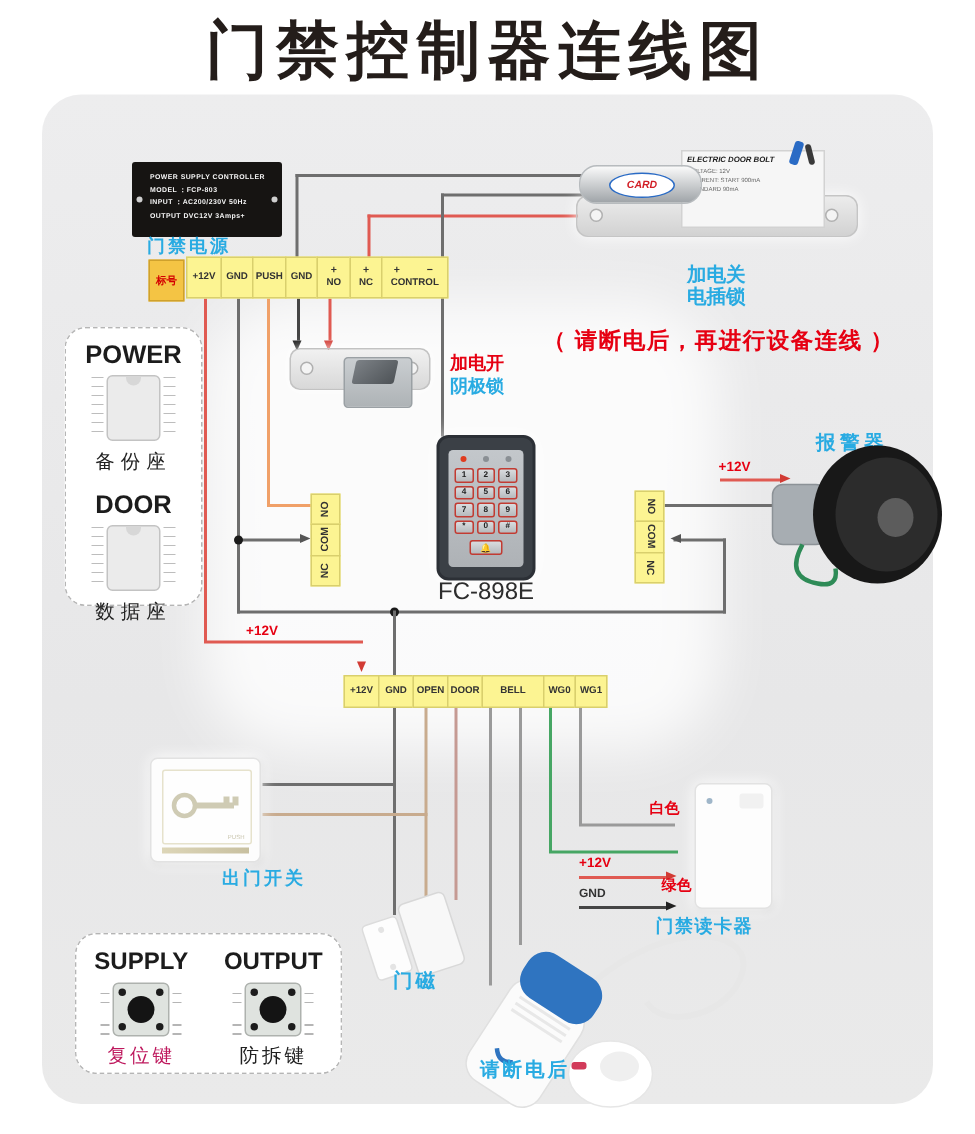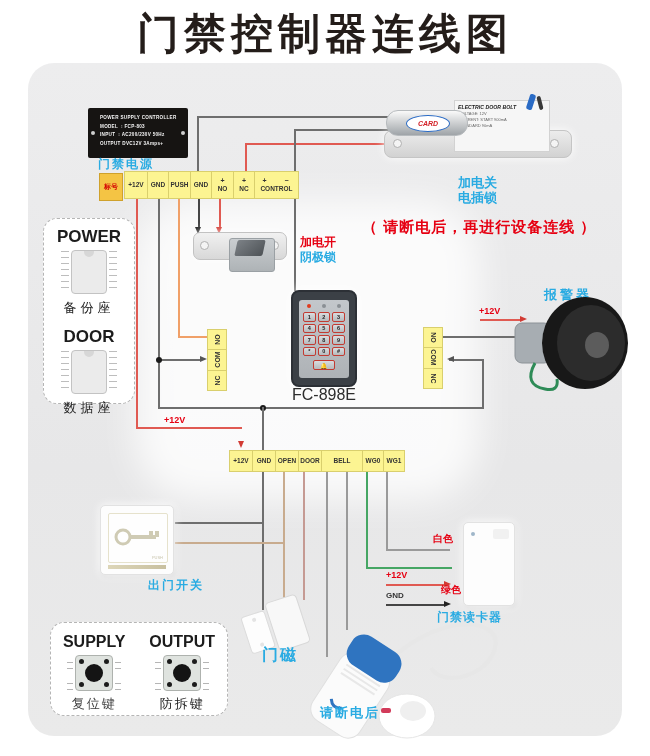--- a/index.html
+++ b/index.html
@@ -349,21 +349,21 @@
         <span class="sidepins"></span>
         <span class="tact">
           <span class="c" style="left:3px;top:3px;"></span>
           <span class="c" style="right:3px;top:3px;"></span>
           <span class="c" style="left:3px;bottom:3px;"></span>
           <span class="c" style="right:3px;bottom:3px;"></span>
           <span class="mid"></span>
         </span>
         <span class="sidepins"></span>
       </div>
-      <div style="font-size:13px;color:#404040;margin-top:4px;letter-spacing:2px;">复位键</div>
+      <div style="font-size:13px;color:#be185d;margin-top:4px;letter-spacing:2px;">复位键</div>
     </div>
     <div style="text-align:center;">
       <div style="font-size:16px;font-weight:bold;color:#1c1c1c;">OUTPUT</div>
       <div class="chiprow" style="margin-top:4px;">
         <span class="sidepins"></span>
         <span class="tact">
           <span class="c" style="left:3px;top:3px;"></span>
           <span class="c" style="right:3px;top:3px;"></span>
           <span class="c" style="left:3px;bottom:3px;"></span>
           <span class="c" style="right:3px;bottom:3px;"></span>
@@ -376,21 +376,21 @@
   </div>
 
   <svg class="abs" style="left:238px;top:586px;" width="84" height="72" viewBox="0 0 84 72">
     <g transform="rotate(-18 42 36)">
       <rect x="6" y="20" width="24" height="38" rx="3" fill="#fdfdfd" stroke="#dcdcdc"></rect>
       <circle cx="18" cy="26" r="2" fill="#e4e4e4"></circle>
       <circle cx="18" cy="52" r="2" fill="#e4e4e4"></circle>
       <rect x="33" y="14" width="32" height="50" rx="4" fill="#f8f8f8" stroke="#d8d8d8"></rect>
     </g>
   </svg>
-  <div class="abs blue-label" style="left:262px;top:645px;font-size:16px;letter-spacing:2px;">门磁</div>
+  <div class="abs blue-label" style="left:262px;top:645px;font-size:13px;letter-spacing:2px;">门磁</div>
 
   <svg class="abs" style="left:285px;top:598px;" width="235" height="155" viewBox="0 0 235 155">
     <path d="M95 72 C150 12 218 18 210 50 C203 78 158 90 146 70" fill="none" stroke="#e7e7e7" stroke-width="4"></path>
     <path d="M98 120 C106 128 112 124 118 118" fill="none" stroke="#e7e7e7" stroke-width="4"></path>
     <g transform="rotate(33 70 90)">
       <rect x="42" y="60" width="56" height="78" rx="14" fill="#fbfbfb" stroke="#e0e0e0"></rect>
       <rect x="42" y="38" width="56" height="34" rx="14" fill="#2f74c0"></rect>
       <rect x="50" y="74" width="40" height="2" fill="#e8e8e8"></rect>
       <rect x="50" y="79" width="40" height="2" fill="#e8e8e8"></rect>
       <rect x="50" y="84" width="40" height="2" fill="#e8e8e8"></rect>

